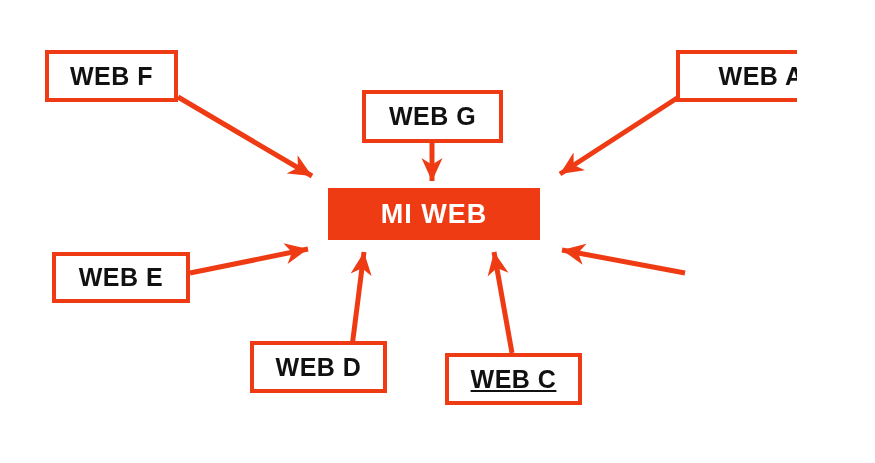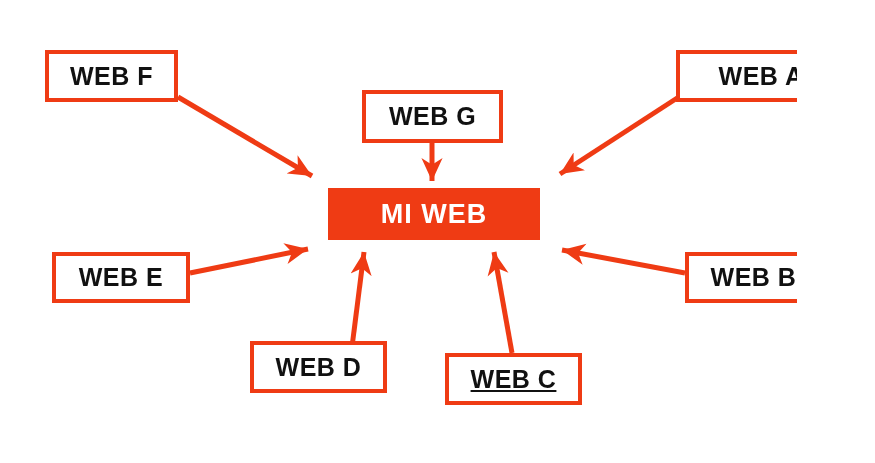--- a/index.html
+++ b/index.html
@@ -79,23 +79,20 @@
   </div>
 
   <div class="node pos-web-a">
     <span>WEB A</span>
   </div>
 
   <div class="node pos-web-e">
     <span>WEB E</span>
   </div>
 
-  <div class="node pos-web-b">
-    <span>WEB B</span>
-  </div>
 
   <div class="node pos-web-d">
     <span>WEB D</span>
   </div>
 
   <div class="node pos-web-c">
     <span>WEB C</span>
   </div>
 
   <div class="node center pos-mi-web">

